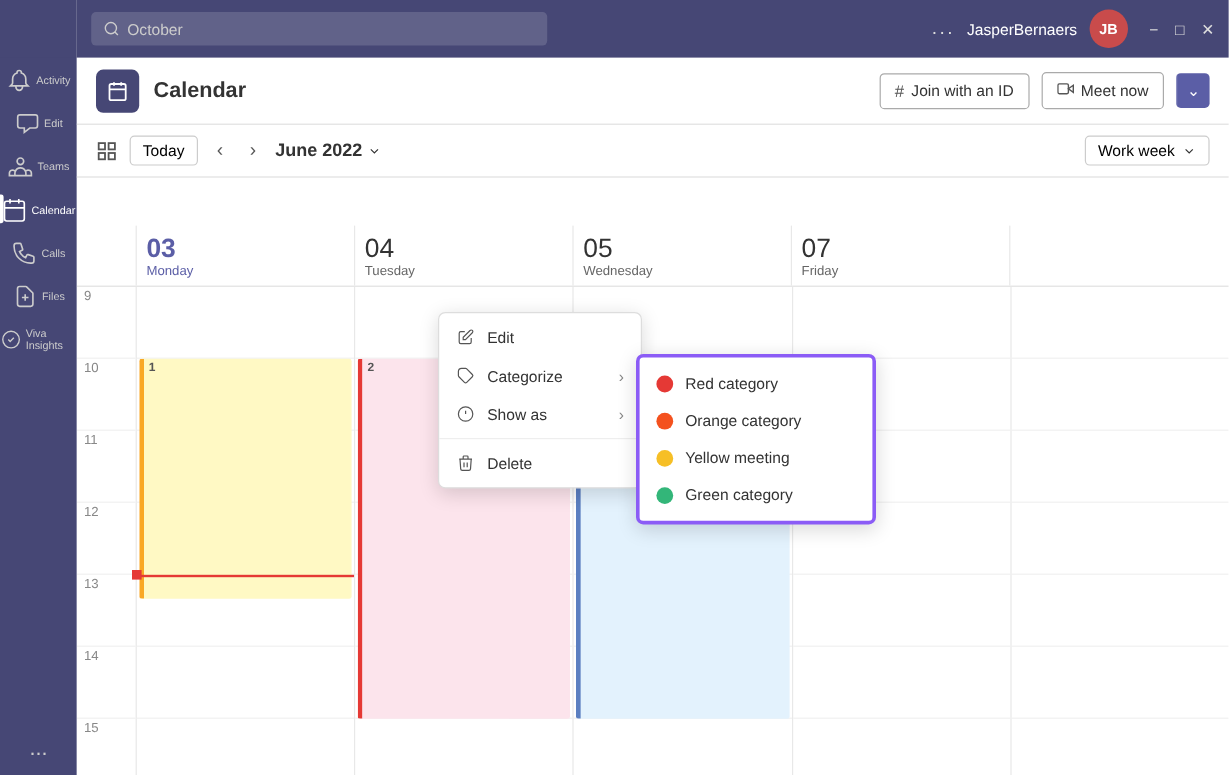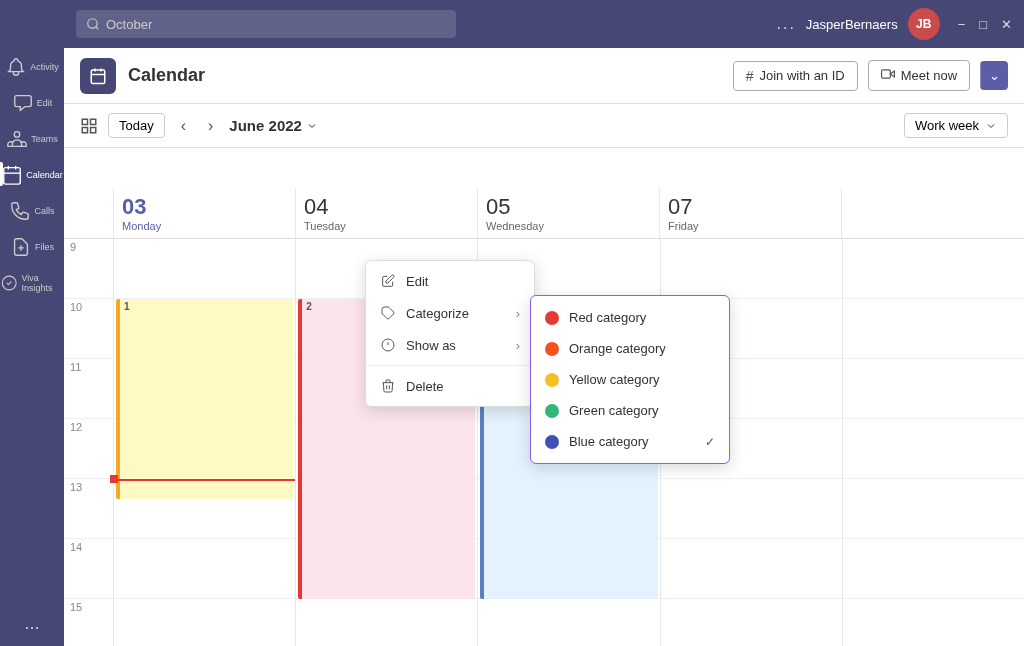--- a/index.html
+++ b/index.html
@@ -232,21 +232,21 @@
       display: flex; align-items: flex-end; gap: 10px;
       padding: 8px 14px; font-size: 13px; color: #333;
       cursor: pointer;
     }
     .ctx-item svg { width: 16px; height: 16px; color: #555; }
     .ctx-arrow { margin-left: auto; color: #888; }
     .ctx-separator { height: 1px; background: #eee; margin: 4px 0; }
 
     .sub-menu {
       position: absolute; left: 530px; top: 295px;
-      background: #fff; border: 1px solid #8b5cf6;
+      background: #fff; border: 3px solid #8b5cf6;
       border-radius: 6px; box-shadow: 0 4px 16px rgba(0,0,0,0.15);
       width: 200px; z-index: 21; padding: 6px 0;
     }
     .sub-item {
       display: flex; align-items: center; gap: 10px;
       padding: 8px 14px; font-size: 13px; color: #333;
       cursor: pointer;
     }
     .color-dot {
       width: 14px; height: 14px; border-radius: 50%; flex-shrink: 0;
@@ -549,24 +549,19 @@
   <div class="sub-item">
     <div class="color-dot" style="background:#e53935;"></div>
     <span>Red category</span>
   </div>
   <div class="sub-item">
     <div class="color-dot" style="background:#f4511e;"></div>
     <span>Orange category</span>
   </div>
   <div class="sub-item">
     <div class="color-dot" style="background:#f6bf26;"></div>
-    <span>Yellow category</span>
+    <span>Yellow meeting</span>
   </div>
   <div class="sub-item">
     <div class="color-dot" style="background:#33b679;"></div>
     <span>Green category</span>
   </div>
-  <div class="sub-item">
-    <div class="color-dot" style="background:#3f51b5;"></div>
-    <span>Blue category</span>
-    <span class="check-mark">✓</span>
-  </div>
 </div>
 
 </body></html>

